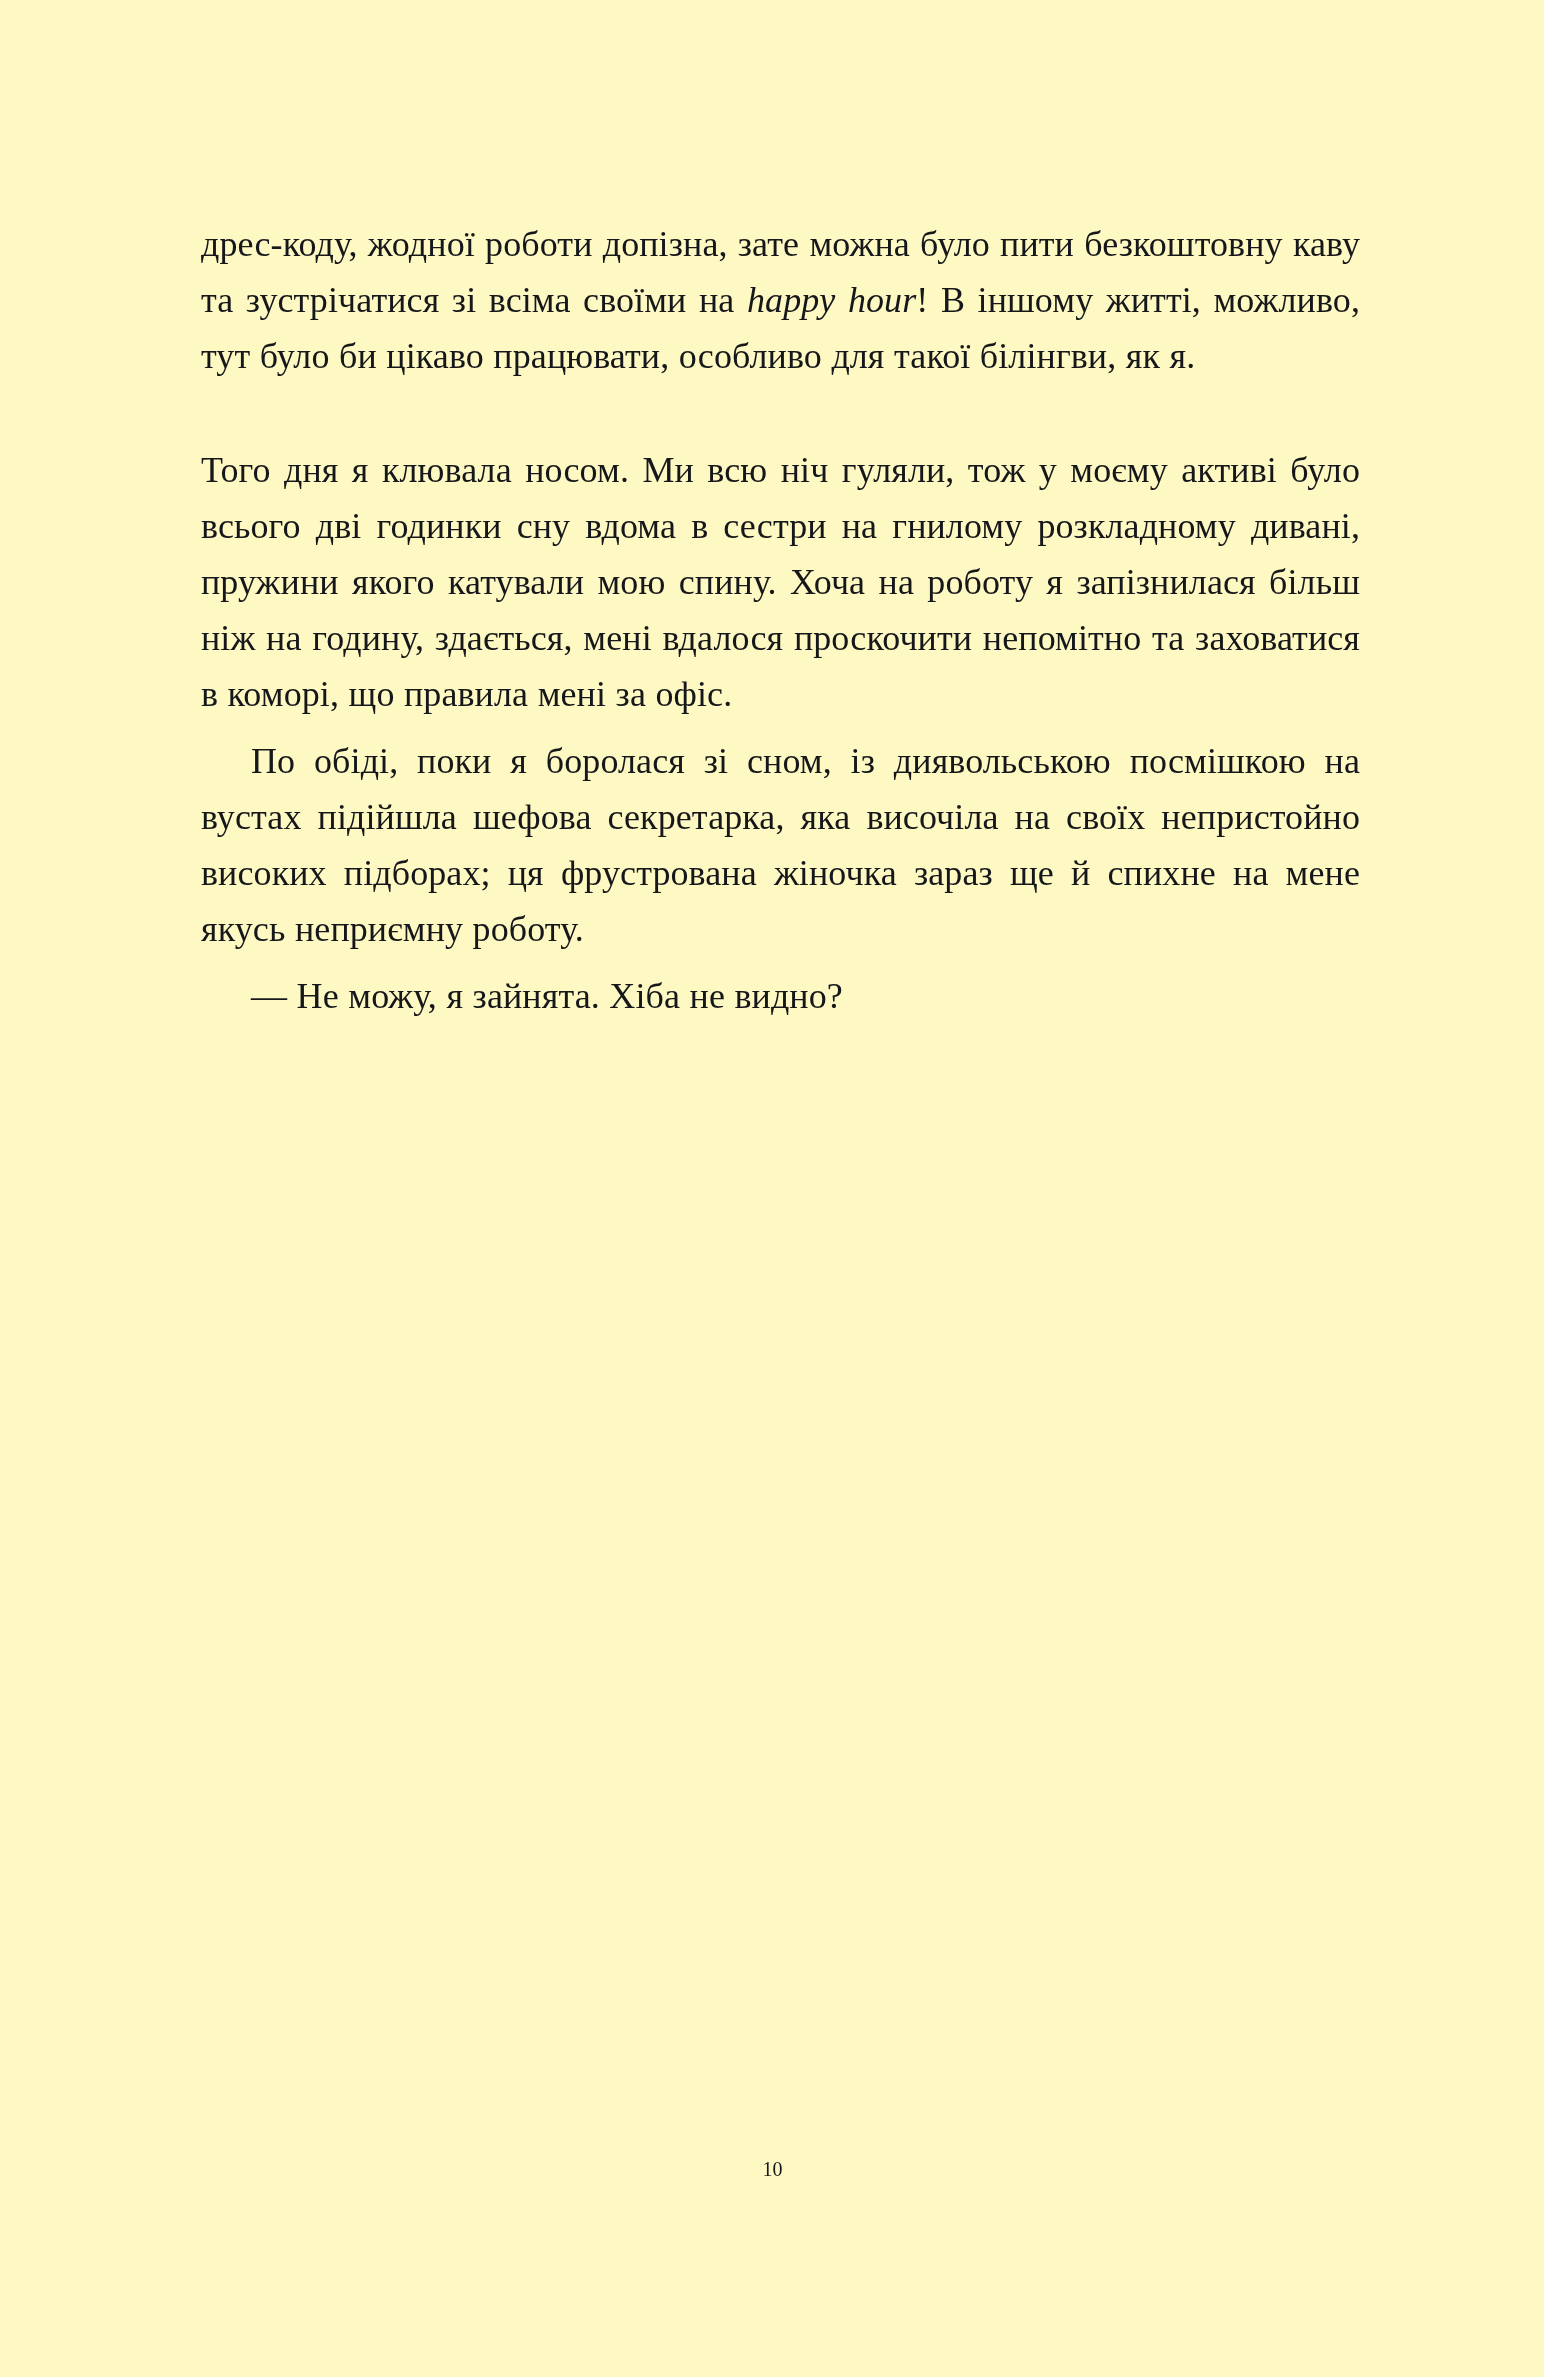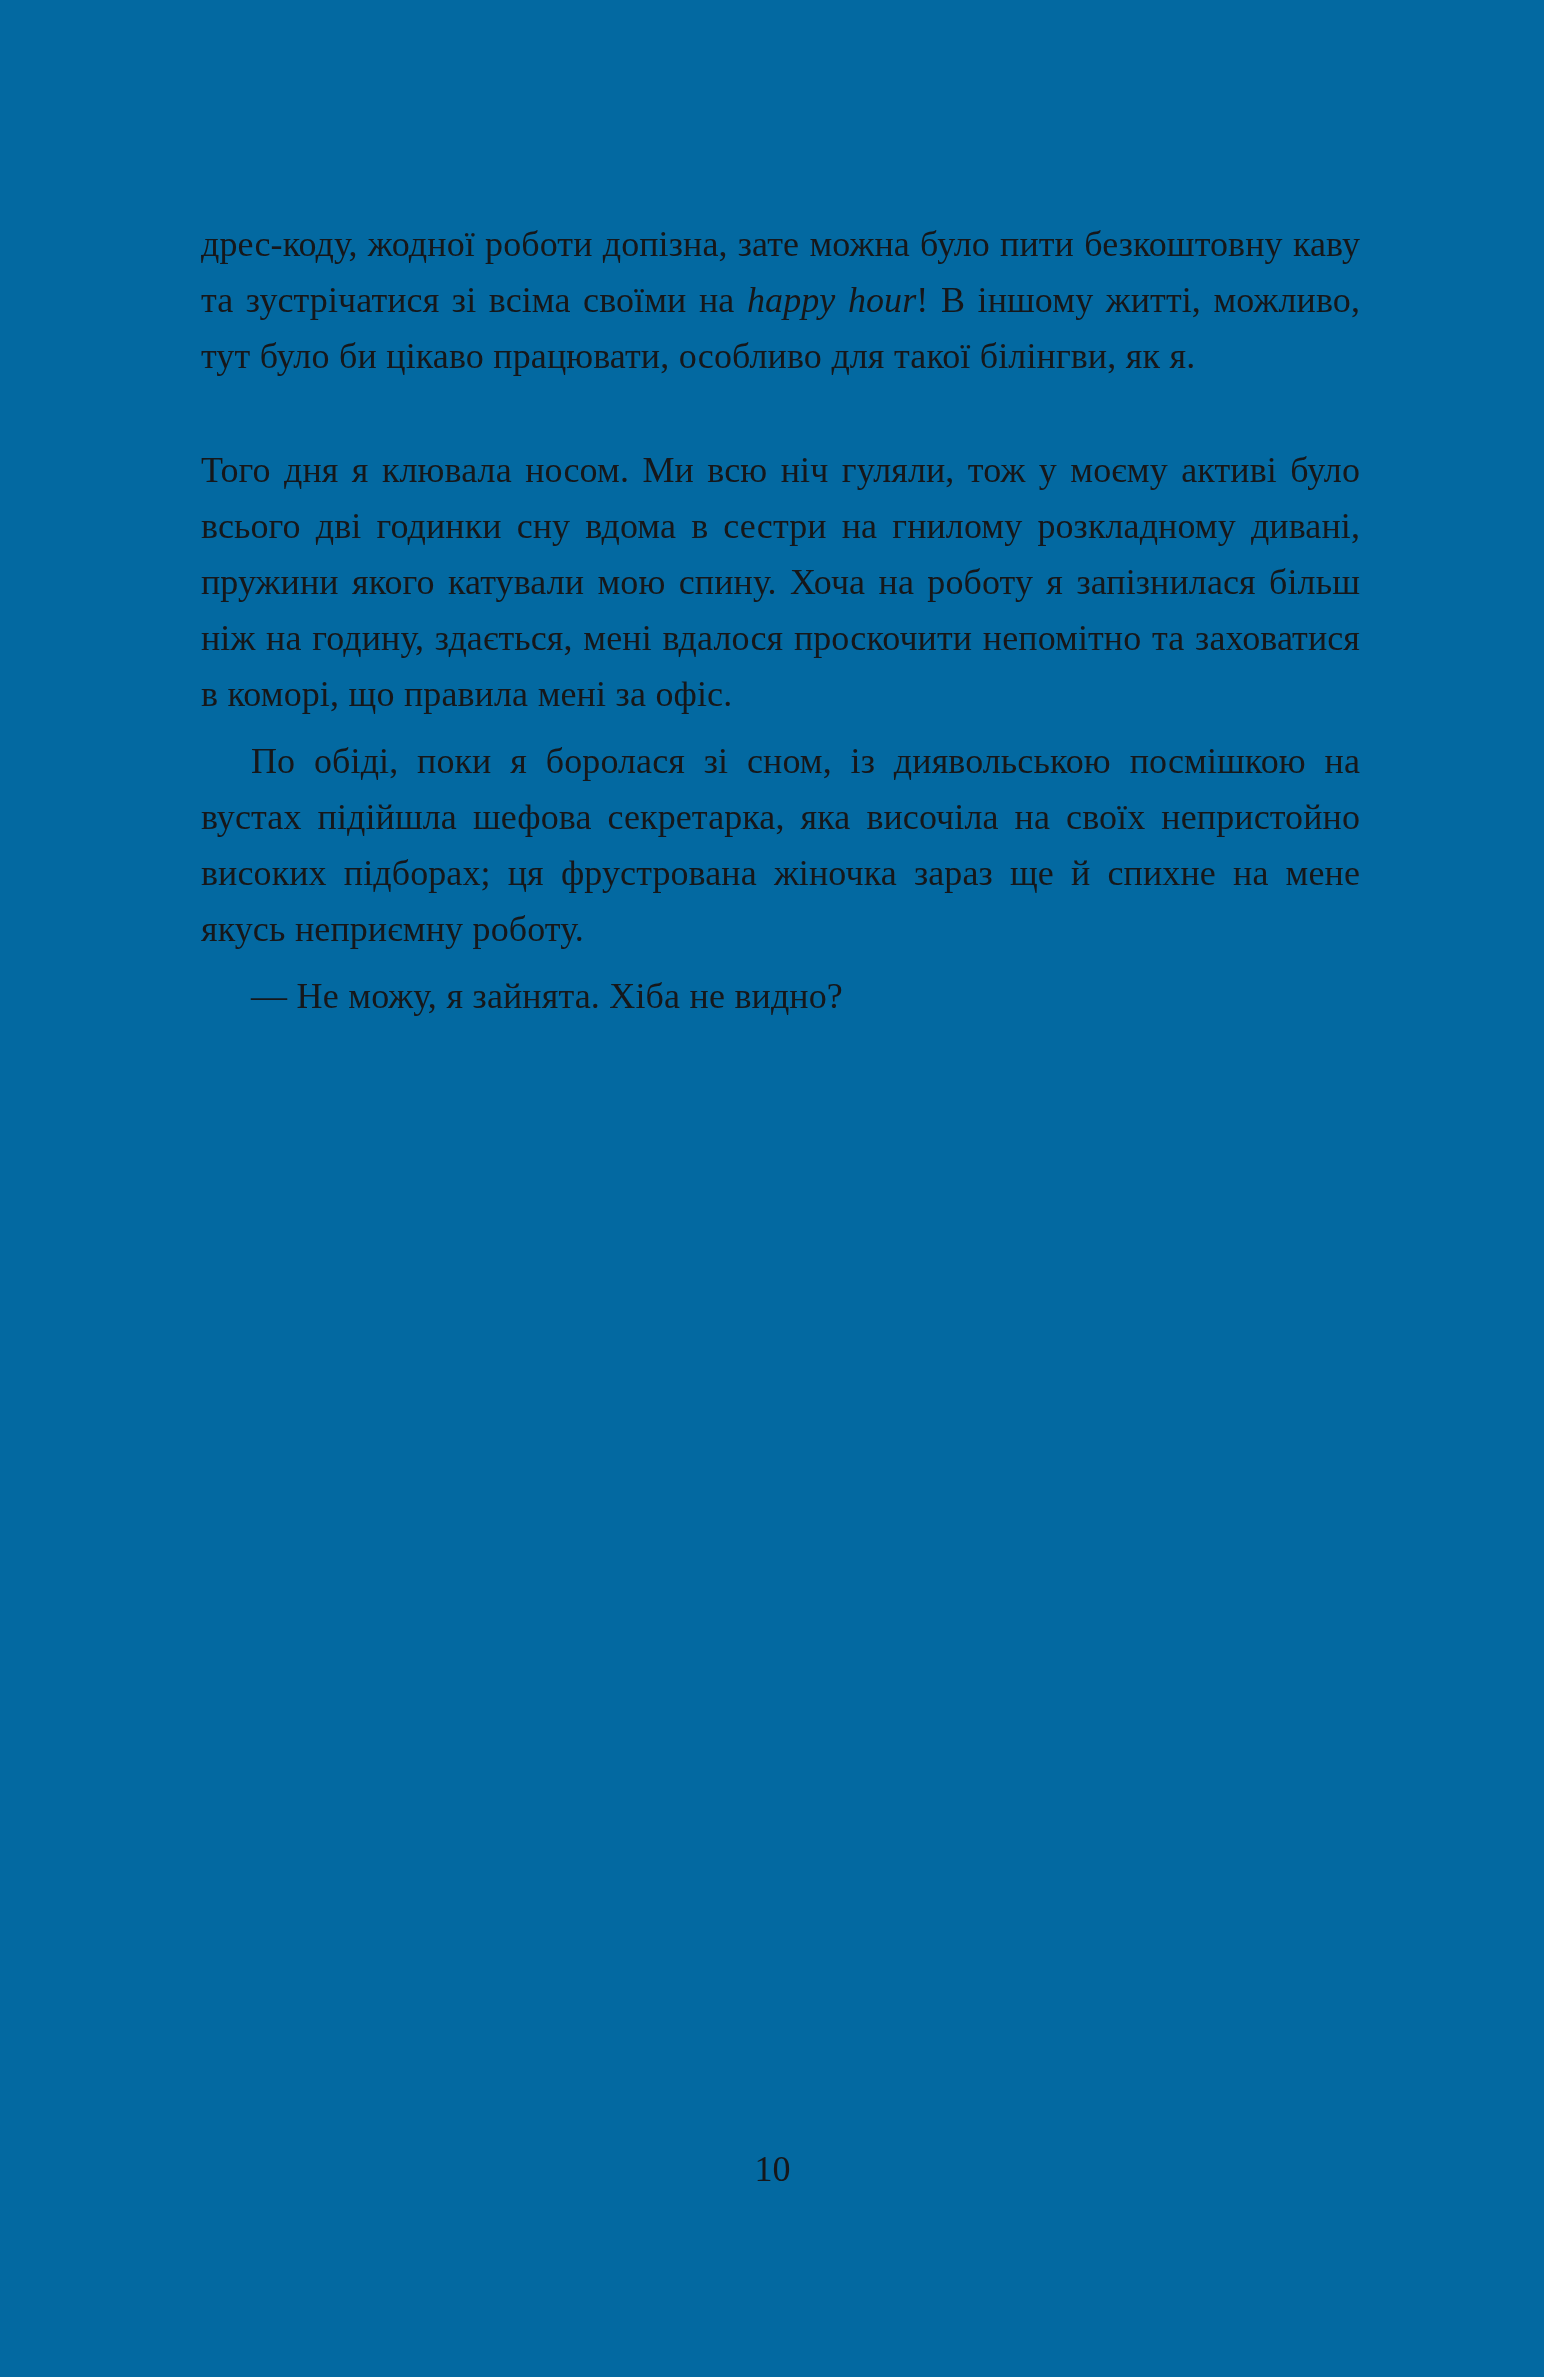--- a/index.html
+++ b/index.html
@@ -5,21 +5,21 @@
 <style>
   html, body {
     margin: 0;
     padding: 0;
     background: #ffffff;
   }
   .page {
     position: relative;
     width: 1545px;
     height: 2377px;
-    background: #0369a1;
+    background: #fef9c3;
     margin: 0 auto;
     overflow: hidden;
     box-sizing: border-box;
   }
   .text-column {
     position: absolute;
     left: 201px;
     top: 216px;
     width: 1159px;
   }
@@ -50,21 +50,21 @@
   .it {
     font-style: italic;
   }
   .page-number {
     position: absolute;
     left: 0;
     right: 0;
     top: 2150px;
     text-align: center;
     font-family: "Liberation Serif", "DejaVu Serif", serif;
-    font-size: 36px;
+    font-size: 20px;
     line-height: 39px;
     color: #16171a;
   }
 </style>
 </head>
 <body>
 
 <div class="page">
 
   <div class="text-column">

